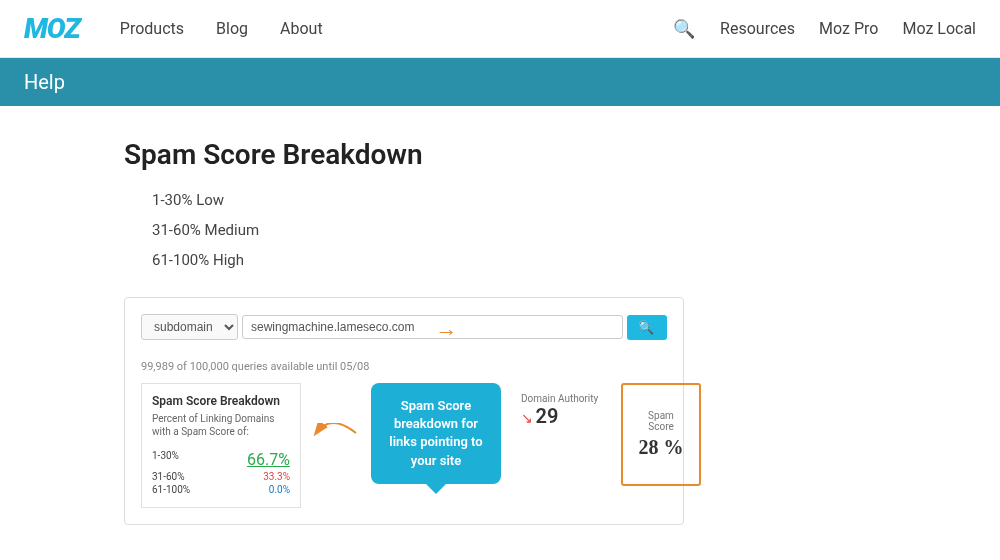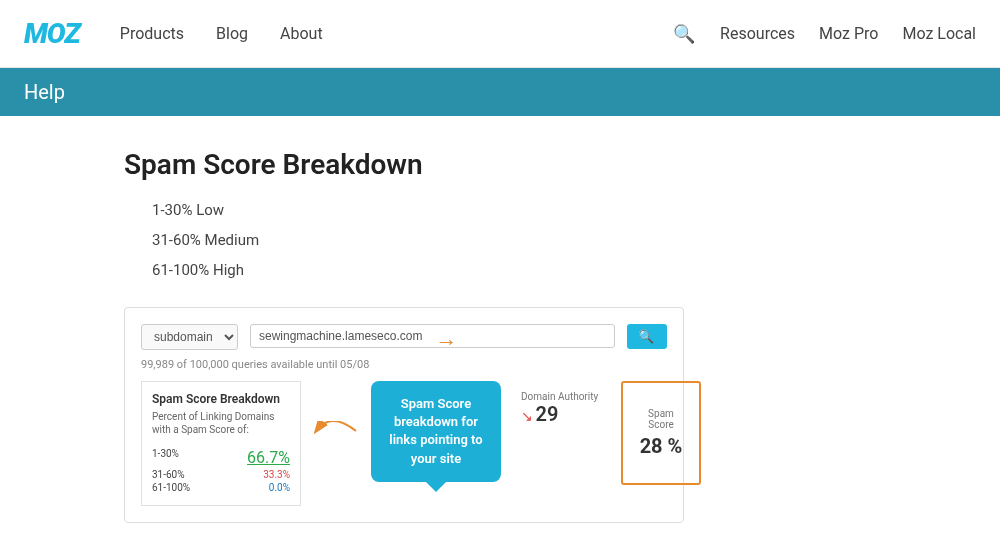--- a/index.html
+++ b/index.html
@@ -1,40 +1,40 @@
 <!DOCTYPE html>
 <html><head>
   <meta charset="utf-8">
   <style>
     * { box-sizing: border-box; margin: 0; padding: 0; }
     body { font-family: -apple-system, BlinkMacSystemFont, 'Segoe UI', Roboto, Arial, sans-serif; background: #fff; width: 1000px; }
 
     
-    .nav { display: flex; align-items: center; height: 68px; padding: 0 24px; border-bottom: 1px solid #e8e8e8; background: #fff; }
+    .nav { display: flex; align-items: center; height: 58px; padding: 0 24px; border-bottom: 1px solid #e8e8e8; background: #fff; }
     .nav-logo { color: #1fb8e1; font-weight: 900; font-size: 28px; letter-spacing: -1px; margin-right: 40px; font-style: italic; }
     .nav-links { display: flex; gap: 32px; flex: 1; }
     .nav-link { text-decoration: none; color: #444; font-size: 16px; }
     .nav-right { display: flex; align-items: center; gap: 24px; }
     .nav-search-icon { color: #555; font-size: 18px; cursor: pointer; }
     .nav-right-link { text-decoration: none; color: #444; font-size: 16px; }
 
     
     .help-banner { background: #2a8fa8; padding: 12px 24px; }
     .help-banner-text { color: #fff; font-size: 20px; font-weight: 400; }
 
     
     .content { max-width: 800px; margin: 0 auto; padding: 32px 24px; }
     .page-title { font-size: 28px; font-weight: 600; color: #222; margin-bottom: 20px; }
     .page-desc { font-size: 15px; color: #444; line-height: 1.6; margin-bottom: 24px; }
     .score-levels { margin-bottom: 28px; margin-left: 28px; }
     .score-level { font-size: 15px; color: #444; margin-bottom: 12px; }
 
     
     .preview-box { border: 1px solid #ddd; border-radius: 4px; padding: 16px; background: #fff; position: relative; width: 560px; }
-    .preview-search-row { display: flex; align-items: flex-start; gap: 12px; margin-bottom: 8px; }
+    .preview-search-row { display: flex; align-items: center; gap: 4px; margin-bottom: 20px; }
     .preview-select { border: 1px solid #ccc; border-radius: 3px; padding: 4px 8px; font-size: 12px; color: #555; background: #f9f9f9; }
     .preview-input { border: 1px solid #ccc; border-radius: 3px; padding: 4px 8px; font-size: 12px; color: #555; flex: 1; }
     .preview-btn { background: #1fb8e1; border: none; border-radius: 3px; padding: 5px 12px; color: #fff; font-size: 13px; cursor: pointer; }
     .preview-queries { font-size: 11px; color: #888; margin-bottom: 10px; }
 
     .preview-data-row { display: flex; gap: 10px; align-items: flex-start; }
     .preview-spam-table { background: #fff; border: 1px solid #e0e0e0; padding: 10px; font-size: 11px; min-width: 160px; }
     .preview-spam-table h4 { font-size: 12px; font-weight: 600; color: #333; margin-bottom: 4px; }
     .preview-spam-table p { font-size: 10px; color: #666; margin-bottom: 12px; line-height: 1.3; }
     .preview-spam-row { display: flex; justify-content: space-between; margin-bottom: 2px; }
@@ -44,21 +44,21 @@
     .preview-spam-val-blue { font-size: 10px; color: #1a7abf; }
 
     .preview-callout { background: #1dafd6; color: #fff; border-radius: 8px; padding: 14px 16px; font-size: 13px; font-weight: 600; text-align: center; line-height: 1.4; min-width: 130px; max-width: 140px; position: relative; }
     .preview-callout::after { content: ''; position: absolute; bottom: -10px; left: 50%; transform: translateX(-50%); border-left: 10px solid transparent; border-right: 10px solid transparent; border-top: 10px solid #1dafd6; }
 
     .preview-domain-auth { padding: 10px; font-size: 11px; color: #555; min-width: 100px; }
     .preview-domain-auth .label { font-size: 10px; color: #777; }
 
     .preview-spam-score-box { border: 2px solid #e88a2e; border-radius: 3px; padding: 25px 14px; text-align: center; min-width: 80px; }
     .preview-spam-score-box .label { font-size: 10px; color: #777; margin-bottom: 4px; }
-    .preview-spam-score-box .value { font-size: 20px; font-weight: 700; color: #333; }
+    .preview-spam-score-box .value { font-size: 20px; font-weight: 700; color: #333; font-family: Liberation Serif, serif; }
   </style>
 </head>
 <body>
 
 <nav class="nav">
   <span class="nav-logo">MOZ</span>
   <div class="nav-links">
     <a class="nav-link">Products</a>
     <a class="nav-link">Blog</a>
     <a class="nav-link">About</a>

